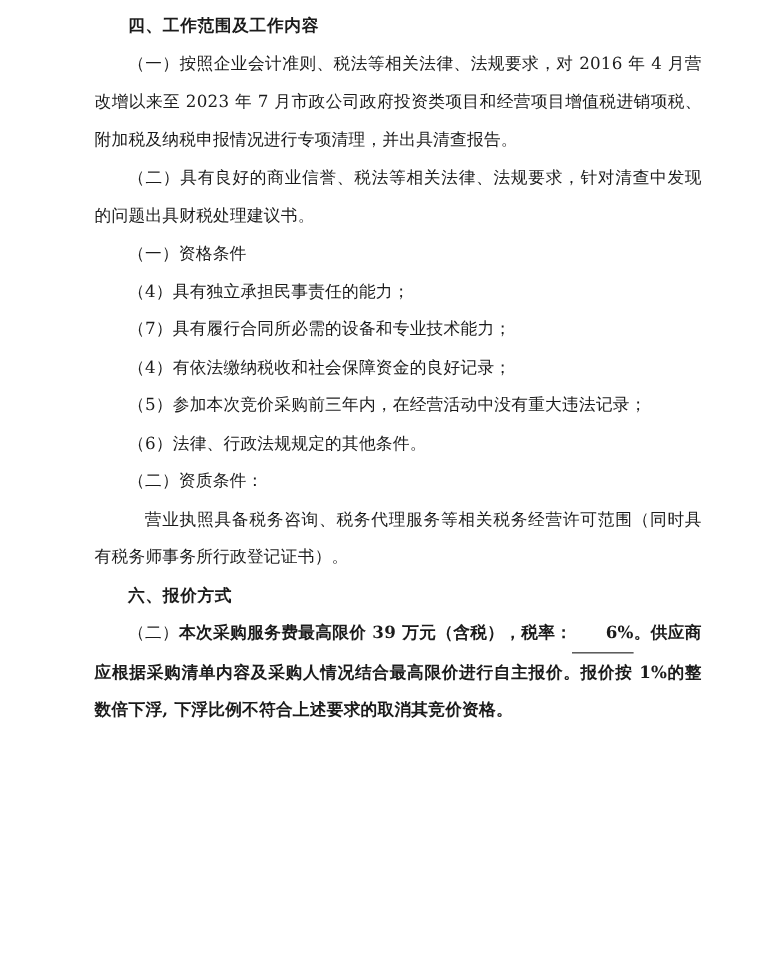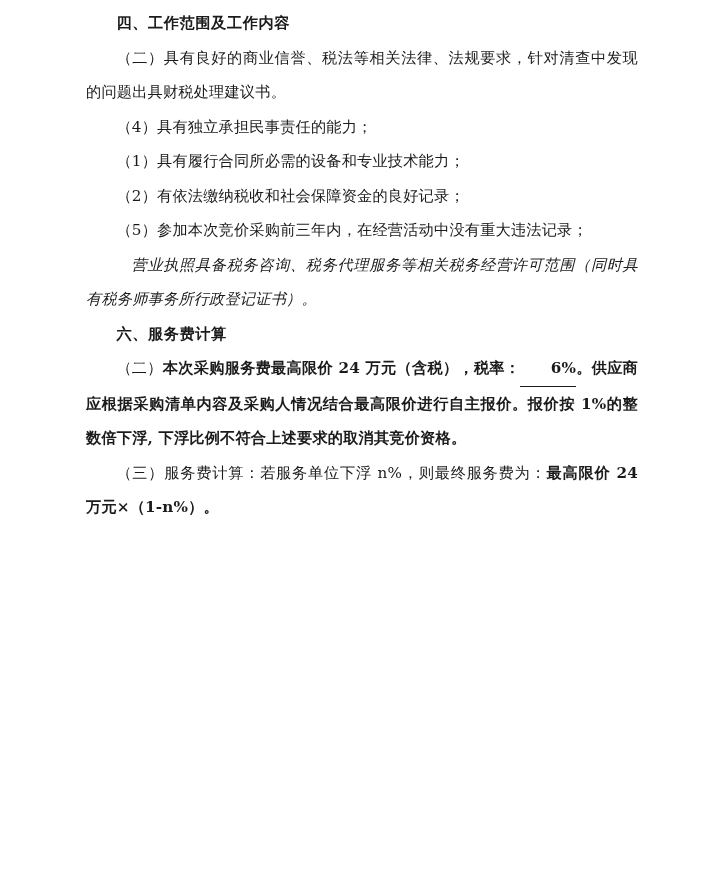--- a/index.html
+++ b/index.html
@@ -38,50 +38,52 @@
   .heading {
     font-weight: bold;
     text-indent: 2em;
     letter-spacing: 0.6px;
   }
   .indent2 {
     text-indent: 2em;
   }
   .indent3 {
     text-indent: 3em;
-    font-style: italic;
   }
   .bold {
     font-weight: bold;
   }
   .underline-blank {
     display: inline-block;
     border-bottom: 1px solid #1b1b1b;
     min-width: 36px;
     text-align: center;
     font-weight: bold;
   }
 </style>
 </head>
 <body>
 
 <div class="page">
   <div class="content">
 
     <p class="heading">四、工作范围及工作内容</p>
+    <p class="indent2">（一）按照企业会计准则、税法等相关法律、法规要求，对 2016 年 4 月营改增以来至 2023 年 7 月市政公司政府投资类项目和经营项目增值税进销项税、附加税及纳税申报情况进行专项清理，并出具清查报告。</p>
     <p class="indent2">（二）具有良好的商业信誉、税法等相关法律、法规要求，针对清查中发现的问题出具财税处理建议书。</p>
 
+    <p class="indent2">（一）资格条件</p>
     <p class="indent2">（4）具有独立承担民事责任的能力；</p>
-    <p class="indent2">（1）具有履行合同所必需的设备和专业技术能力；</p>
-    <p class="indent2">（2）有依法缴纳税收和社会保障资金的良好记录；</p>
+    <p class="indent2">（7）具有履行合同所必需的设备和专业技术能力；</p>
+    <p class="indent2">（4）有依法缴纳税收和社会保障资金的良好记录；</p>
     <p class="indent2">（5）参加本次竞价采购前三年内，在经营活动中没有重大违法记录；</p>
+    <p class="indent2">（6）法律、行政法规规定的其他条件。</p>
+    <p class="indent2">（二）资质条件：</p>
     <p class="indent3">营业执照具备税务咨询、税务代理服务等相关税务经营许可范围（同时具有税务师事务所行政登记证书）。</p>
 
-    <p class="heading">六、服务费计算</p>
+    <p class="heading">六、报价方式</p>
 
-    <p class="indent2"><span>（二）</span><span class="bold">本次采购服务费最高限价 24 万元（含税），税率：</span><span class="underline-blank">6%</span><span class="bold">。供应商应根据采购清单内容及采购人情况结合最高限价进行自主报价。</span><span class="bold">报价按 1%的整数倍下浮, 下浮比例不符合上述要求的取消其竞价资格。</span></p>
+    <p class="indent2"><span>（二）</span><span class="bold">本次采购服务费最高限价 39 万元（含税），税率：</span><span class="underline-blank">6%</span><span class="bold">。供应商应根据采购清单内容及采购人情况结合最高限价进行自主报价。</span><span class="bold">报价按 1%的整数倍下浮, 下浮比例不符合上述要求的取消其竞价资格。</span></p>
 
-    <p class="indent2"><span>（三）服务费计算：若服务单位下浮 n%，则最终服务费为：</span><span class="bold">最高限价 24 万元×（1-n%）。</span></p>
 
     <p class="indent2"></p>
 
   </div>
 </div>
 
 </body></html>

